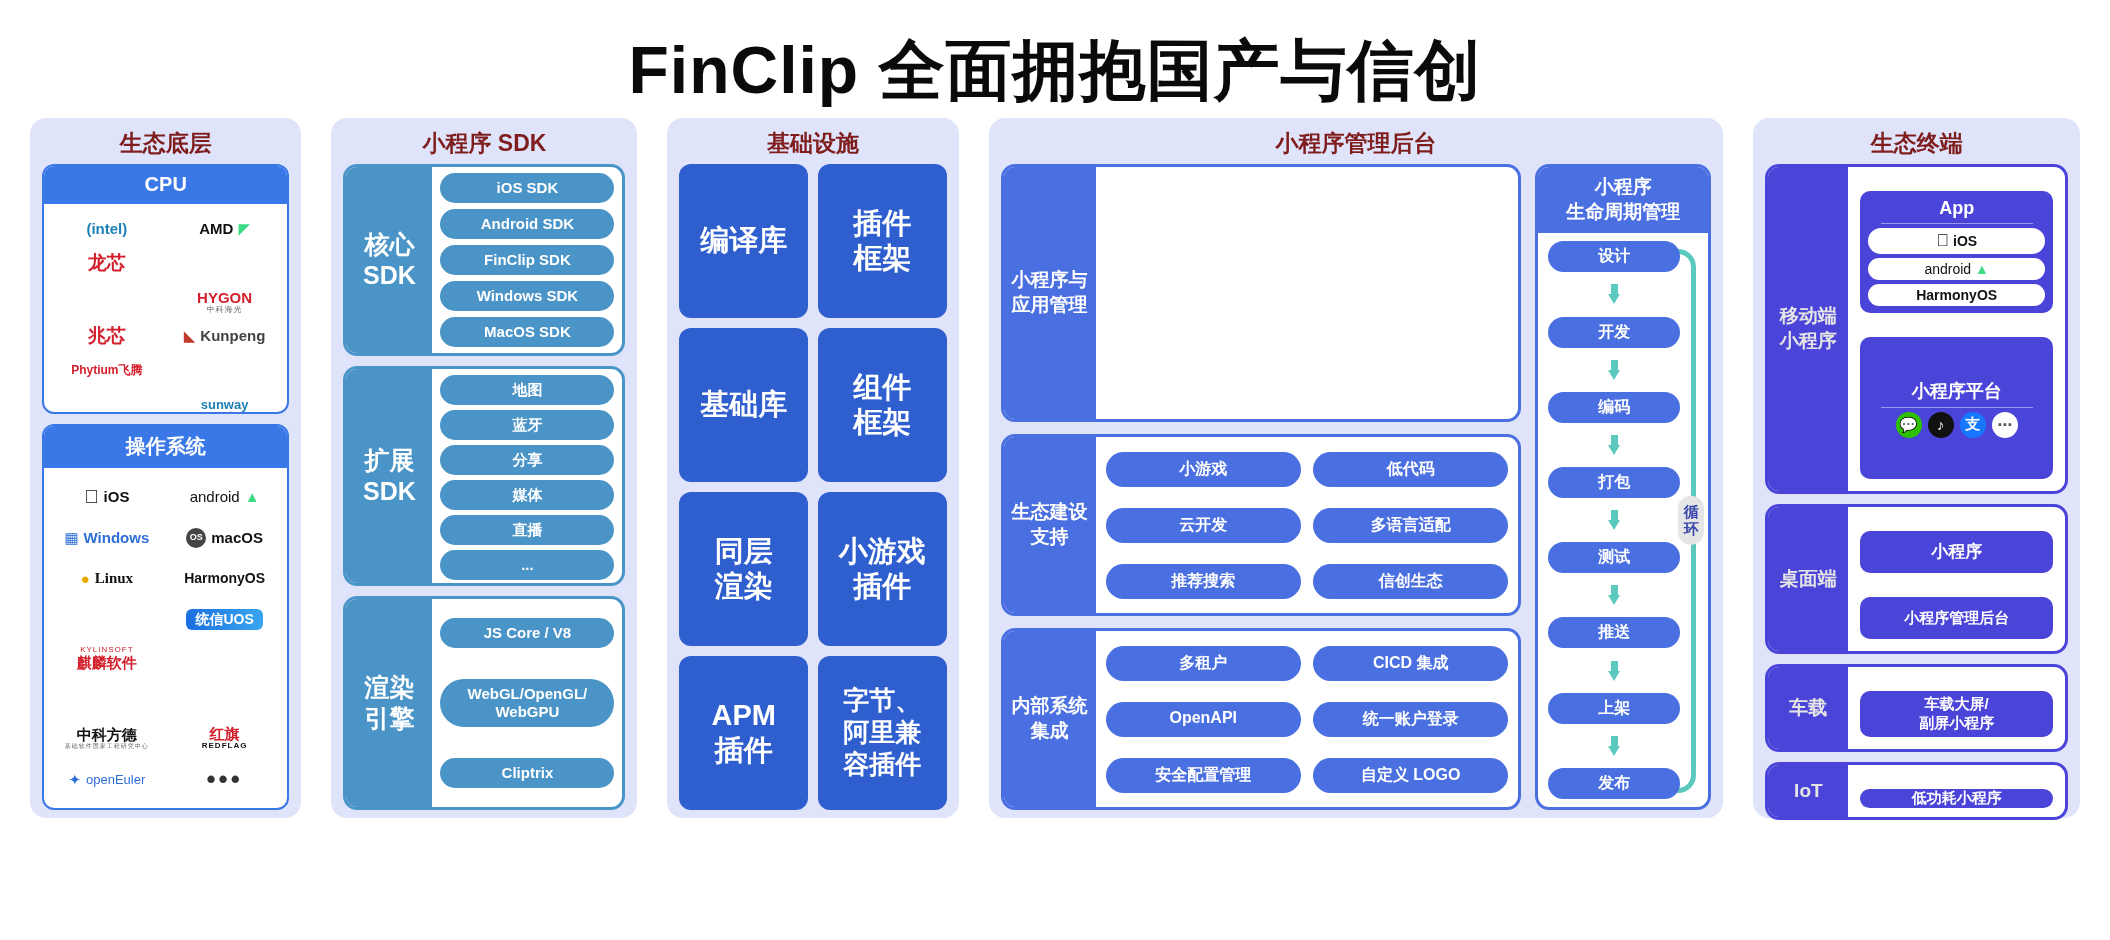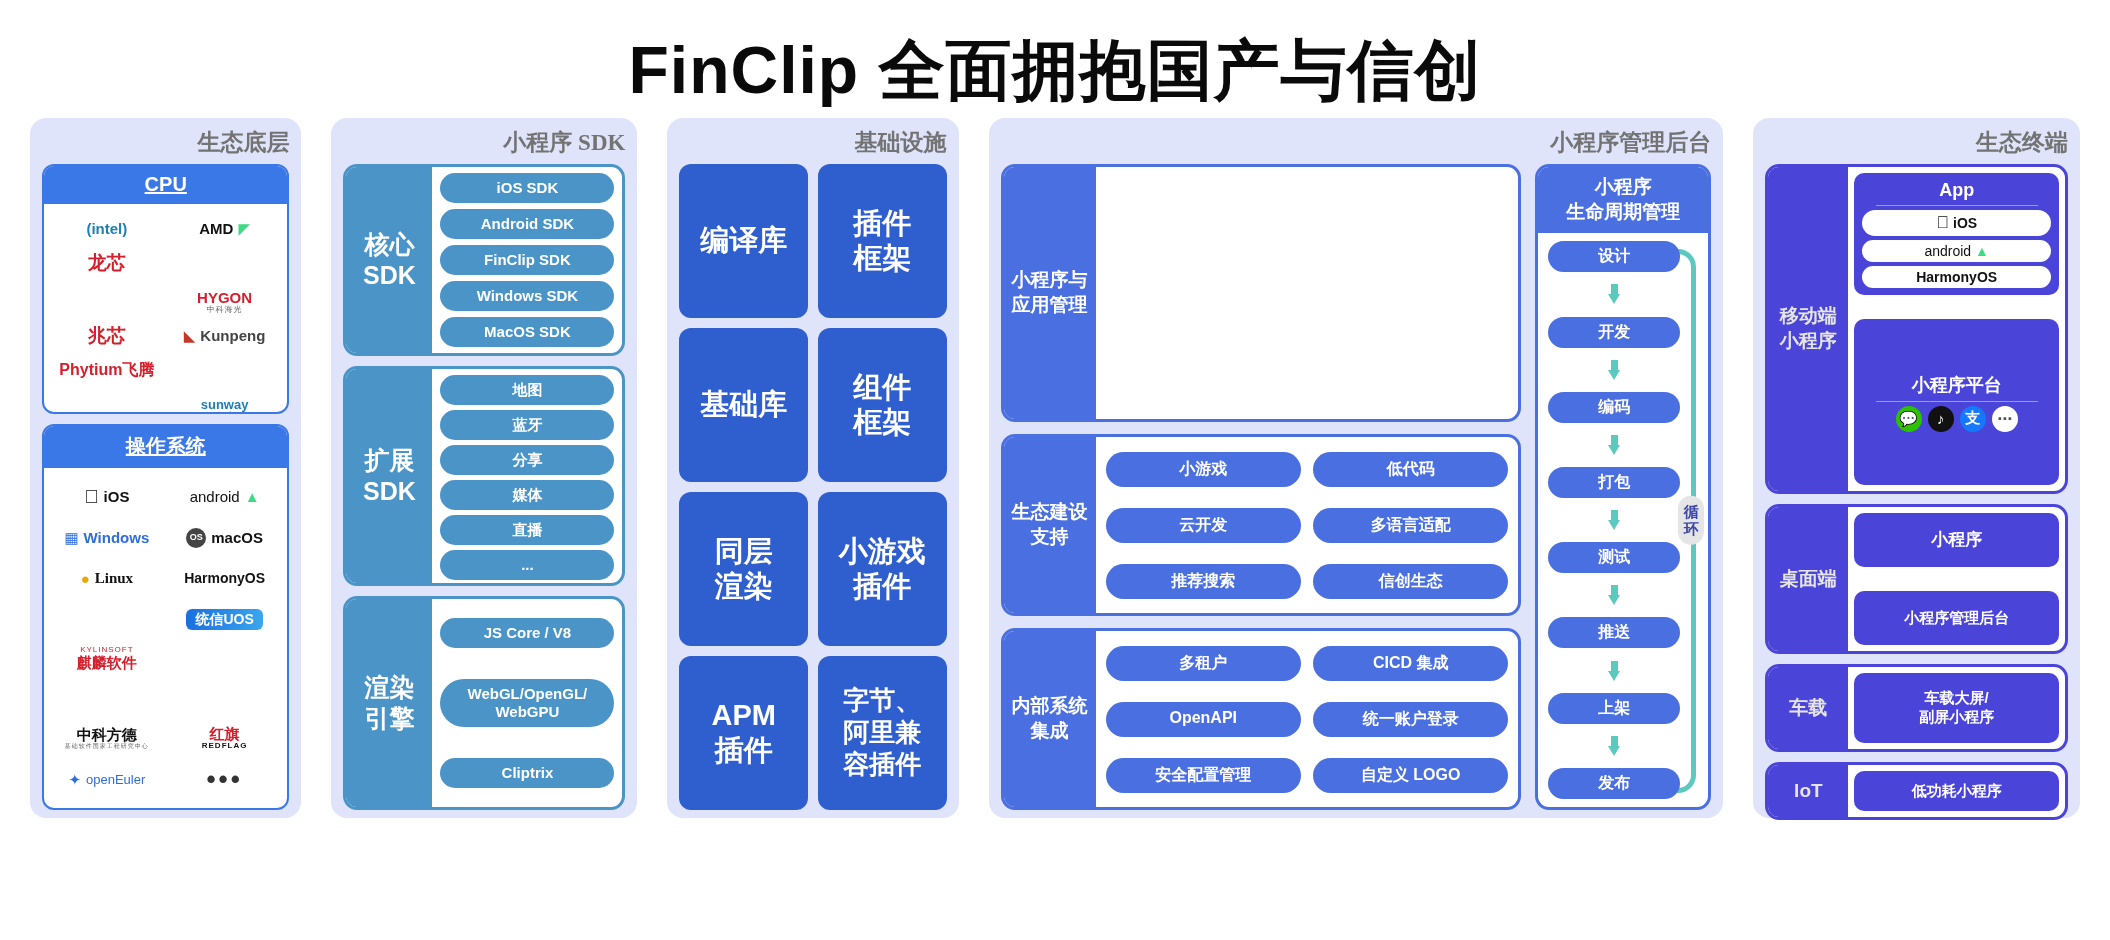--- a/index.html
+++ b/index.html
@@ -28,28 +28,27 @@
     align-items: flex-start;
   }
   
   .panel {
     background: #dfe4fb;
     border-radius: 16px;
     padding: 10px 12px 14px 12px;
     height: 700px;
   }
   .panel-head {
-    text-align: right;
+    text-align: center;
     font-size: 23px;
     font-weight: bold;
-    color: #737373;
+    color: #7f1d1d;
     height: 36px;
     line-height: 30px;
     white-space: nowrap;
-    font-family: Liberation Serif, serif;
   }
   .panel-body { height: 646px; display: flex; flex-direction: column; gap: 10px; }
 
   
   #col-foundation { width: 275px; }
   #col-sdk        { width: 310px; }
   #col-infra      { width: 295px; }
   #col-backend    { width: 745px; }
   #col-terminal   { width: 331px; }
 
@@ -57,21 +56,21 @@
   .fcard {
     background: #ffffff;
     border: 2px solid #3b78e7;
     border-radius: 12px;
     overflow: hidden;
     display: flex; flex-direction: column;
   }
   .fcard-head {
     background: #3b78e7; color: #fff;
     font-size: 20px; font-weight: bold;
-    text-align: center; padding: 7px 0 8px; text-decoration: underline;
+    text-align: center; padding: 7px 0 8px;
   }
   .fcard-grid {
     flex: 1;
     display: grid; grid-template-columns: 1fr 1fr;
     align-content: space-around; justify-items: center;
     padding: 8px 4px;
   }
   .logo {
     display: flex; align-items: center; justify-content: center; gap: 5px;
     font-size: 15px; font-weight: bold; color: #111;
@@ -202,21 +201,21 @@
   
   .term-block {
     background:#fff; border:3px solid #4a44d8; border-radius:14px;
     display:flex; overflow:hidden;
   }
   .term-label {
     background:#4a44d8; color:#e5e5e5; width:80px; flex:0 0 80px;
     display:flex; flex-direction:column; align-items:center; justify-content:center;
     font-size:19px; font-weight:bold; line-height:1.3; text-align:center;
   }
-  .term-right { flex:1; padding:6px; display:flex; flex-direction:column; gap:24px; }
+  .term-right { flex:1; padding:12px; display:flex; flex-direction:column; gap:24px;margin-top:12px; }
   .term-card {
     background:#4a44d8; color:#fff; border-radius:10px;
     padding:7px 8px; display:flex; flex-direction:column; align-items:center; gap:4px;
   }
   .term-card-title { font-size:18px; font-weight:bold; }
   .term-sep { width:86%; height:1px; background:rgba(255,255,255,.45); }
   .white-pill {
     background:#fff; border-radius:999px; color:#111;
     font-size:14px; font-weight:bold;
     padding:3px 0; width:100%; text-align:center;
@@ -266,21 +265,21 @@
               <span class="sub">中科海光</span>
             </div>
           <div class="logo lg-red">
               <span style="font-size:19px">兆芯</span>
             </div>
           <div class="logo lg-gray">
               <span style="color:#c0392b">◣</span>
               <span>Kunpeng</span>
             </div>
           <div class="logo lg-red">
-              <span style="font-size:16px">Phytium飞腾</span>
+              <span style="font-size:12px">Phytium飞腾</span>
             </div>
           <div class="logo two-line lg-teal">
               <span style="font-size:13px">sunway</span>
               <span class="sub">申威</span>
             </div>
         </div>
       </div>
 
       <div class="fcard" id="os-card">
         <div class="fcard-head">操作系统</div>

